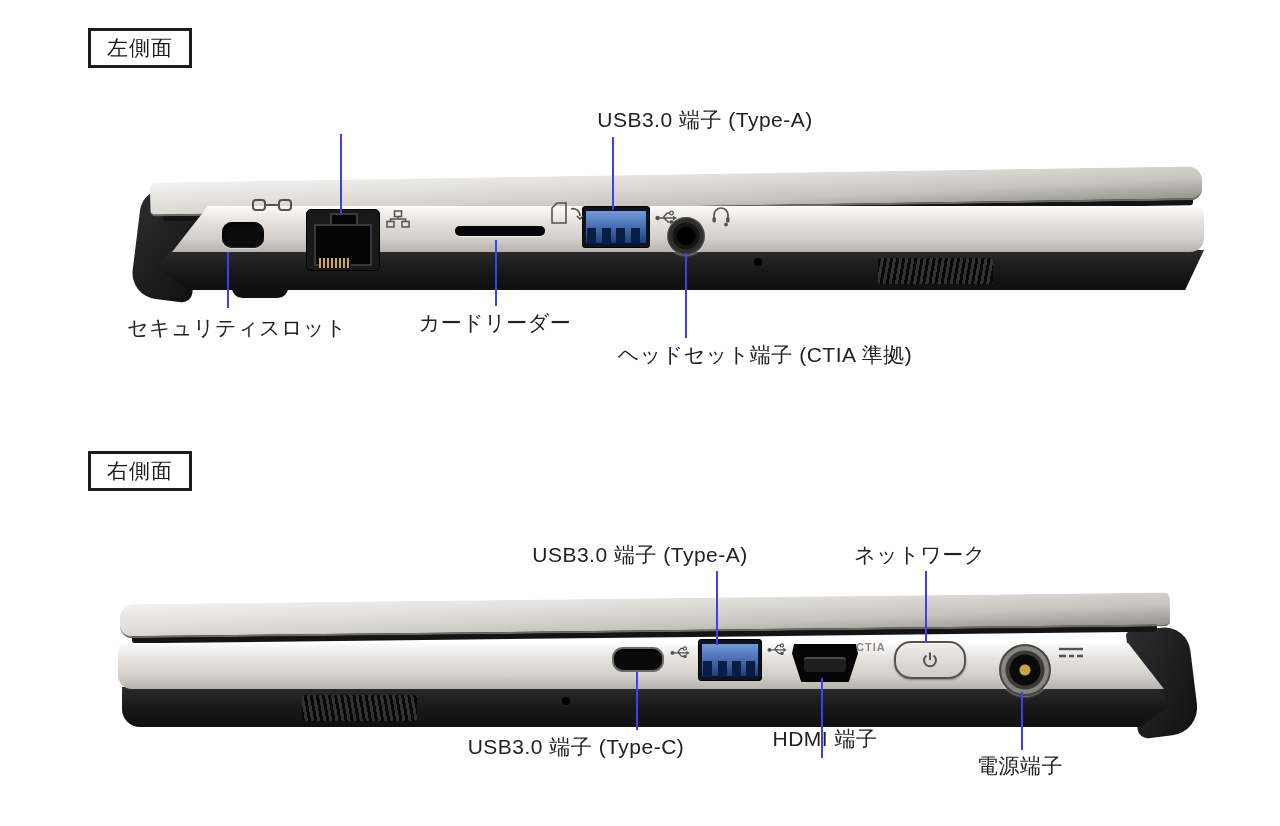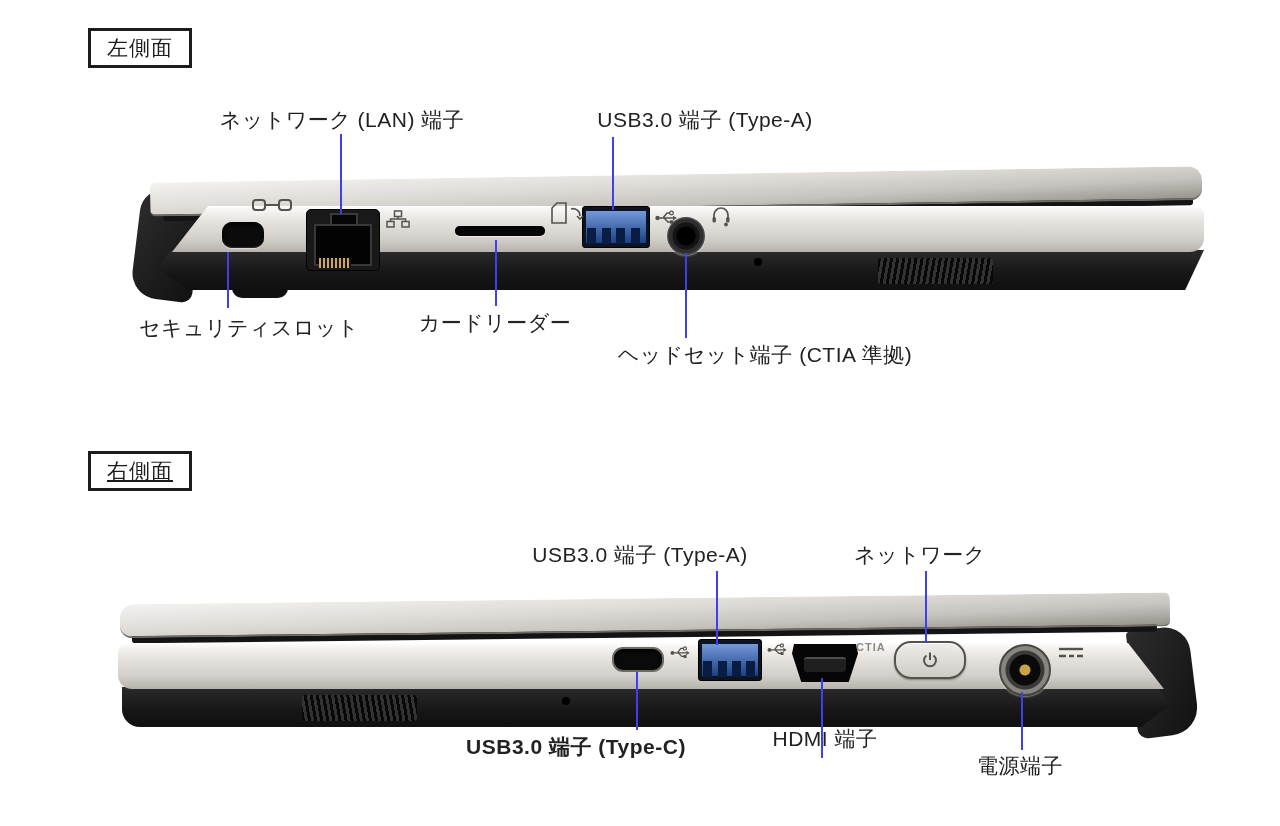--- a/index.html
+++ b/index.html
@@ -69,23 +69,22 @@
 </style>
 </head>
 <body>
 
 <div class="stage">
 
   <div class="secbox" style="left:88px;top:28px;">
     <span>左側面</span>
   </div>
 
-  <div class="lbl" style="left:342px;top:106px;">ネットワーク (LAN) 端子</div>
   <div class="lbl" style="left:705px;top:106px;">USB3.0 端子 (Type-A)</div>
-  <div class="lbl" style="left:237px;top:314px;margin-left:12px;">セキュリティスロット</div>
+  <div class="lbl" style="left:237px;top:314px;">セキュリティスロット</div>
   <div class="lbl" style="left:765px;top:341px;">ヘッドセット端子 (CTIA 準拠)</div>
   <div class="lbl" style="left:495px;top:309px;">カードリーダー</div>
 
   <div>
     <div class="part hinge" style="left:136px;top:190px;height:110px;border-radius:24px 4px 10px 26px;transform:rotate(7deg);"></div>
     <div class="part lid" style="left:150px;top:167px;width:1052px;transform:rotate(-0.9deg);transform-origin:95% 50%;"></div>
     <div class="part gap" style="left:163px;top:197px;width:1030px;transform:rotate(-0.9deg);transform-origin:95% 50%;"></div>
     <div class="part deck" style="left:172px;top:206px;width:1032px;border-radius:0 8px 14px 0;clip-path:polygon(36px 0,100% 0,100% 100%,0 100%);"></div>
     <div class="part base" style="left:158px;top:250px;width:1046px;border-radius:0 0 18px 10px;clip-path:polygon(1.2% 0,100% 0,98.2% 100%,2.8% 100%,0 45%);">
       <div class="vent" style="left:720px;top:8px;width:115px;height:26px;"></div>
@@ -140,27 +139,27 @@
       <circle cx="15" cy="19.5" r="1.9" fill="#55534e"></circle>
     </svg>
   </div>
 
   <div class="lead" style="left:340px;top:134px;height:80px;"></div>
   <div class="lead" style="left:612px;top:137px;height:73px;"></div>
   <div class="lead" style="left:227px;top:252px;height:56px;"></div>
   <div class="lead" style="left:495px;top:240px;height:66px;"></div>
   <div class="lead" style="left:685px;top:253px;height:85px;"></div>
 
-  <div class="secbox" style="left:88px;top:451px;text-decoration:underline;">
+  <div class="secbox" style="left:88px;top:451px;">
     <span>右側面</span>
   </div>
 
   <div class="lbl" style="left:640px;top:541px;">USB3.0 端子 (Type-A)</div>
   <div class="lbl" style="left:920px;top:541px;">ネットワーク</div>
-  <div class="lbl" style="left:576px;top:733px;font-weight:bold;">USB3.0 端子 (Type-C)</div>
+  <div class="lbl" style="left:576px;top:733px;">USB3.0 端子 (Type-C)</div>
   <div class="lbl" style="left:825px;top:725px;">HDMI 端子</div>
   <div class="lbl" style="left:1020px;top:752px;">電源端子</div>
 
   <div>
     <div class="part hinge" style="left:1132px;top:628px;height:108px;border-radius:4px 26px 28px 10px;transform:rotate(-7deg);"></div>
     <div class="part lid" style="left:120px;top:604px;width:1050px;border-radius:14px 6px 6px 12px;transform:rotate(-0.65deg);transform-origin:3% 50%;"></div>
     <div class="part gap" style="left:132px;top:634px;width:1025px;transform:rotate(-0.65deg);transform-origin:3% 50%;"></div>
     <div class="part deck" style="left:118px;top:643px;width:1046px;border-radius:8px 0 0 14px;clip-path:polygon(0 0,calc(100% - 36px) 0,100% 100%,0 100%);"></div>
     <div class="part base" style="left:122px;top:687px;width:1048px;border-radius:0 0 10px 18px;clip-path:polygon(0 0,98.8% 0,100% 45%,97.2% 100%,1.8% 100%,0 100%);">
       <div class="vent" style="left:180px;top:8px;width:115px;height:26px;background:repeating-linear-gradient(80deg,#070707 0 3px,#343434 3px 6px);"></div>

